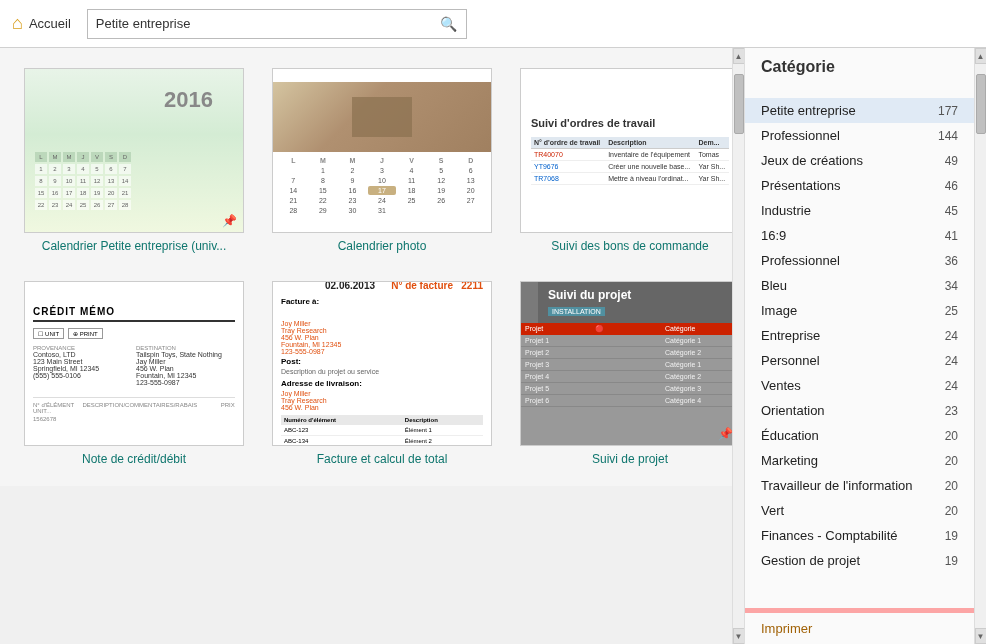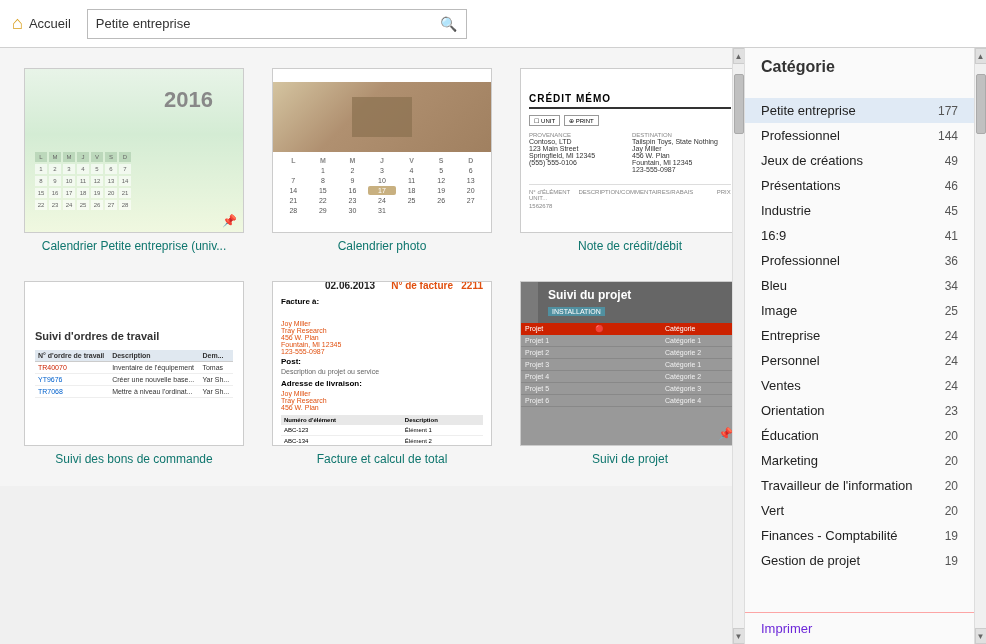--- a/index.html
+++ b/index.html
@@ -92,21 +92,21 @@
     
     .sidebar-scrollbar { width: 12px; background: #f0f0f0; border-left: 1px solid #ddd; display: flex; flex-direction: column; align-items: center; }
     .content-scrollbar { width: 12px; background: #f0f0f0; border-left: 1px solid #ddd; display: flex; flex-direction: column; align-items: center; }
     .scrollbar-arrow { width: 12px; height: 16px; display: flex; align-items: center; justify-content: center; font-size: 8px; color: #666; cursor: pointer; background: #e0e0e0; border: 1px solid #ccc; }
     .scrollbar-track { flex: 1; width: 100%; position: relative; }
     .scrollbar-thumb { width: 10px; height: 60px; background: #c0c0c0; border: 1px solid #aaa; position: absolute; top: 10px; left: 1px; border-radius: 2px; }
 
     .scroll-wrapper { display: flex; flex-direction: row; overflow: hidden; flex: 1; }
     .scroll-inner { flex: 1; overflow: hidden; }
 
-    .imprimer-row { padding: 8px 16px; font-size: 13px; color: #6d28d9; cursor: pointer; border-top: 1px solid #fca5a5; }
+    .imprimer-row { padding: 8px 16px; font-size: 13px; color: #a16207; cursor: pointer; border-top: 5px solid #fca5a5; }
   </style>
 </head>
 <body>
 
 <div class="topbar">
   <div class="home-btn">
     <span class="home-icon">⌂</span>
     <span>Accueil</span>
   </div>
   <div class="search-box">
@@ -225,45 +225,20 @@
                     <div class="mini-cal-cell">29</div>
                     <div class="mini-cal-cell">30</div>
                     <div class="mini-cal-cell">31</div>
                 </div>
               </div>
             </div>
             <span class="template-label">Calendrier photo</span>
           </div>
 
           <div class="template-card">
-            <div class="template-thumb thumb-credit" style="flex-direction:column; align-items:stretch;">
-              <div class="credit-title">CRÉDIT MÉMO</div>
-              <div class="credit-actions">
-                <div class="credit-btn">☐ UNIT</div>
-                <div class="credit-btn">⊕ PRINT</div>
-              </div>
-              <div class="credit-row">
-                <div class="credit-col">
-                  <div class="credit-label">PROVENANCE</div>
-                  <div class="credit-value">Contoso, LTD<br>123 Main Street<br>Springfield, MI 12345<br>(555) 555-0106</div>
-                </div>
-                <div class="credit-col">
-                  <div class="credit-label">DESTINATION</div>
-                  <div class="credit-value">Tailspin Toys, State Nothing<br>Jay Miller<br>456 W. Plan<br>Fountain, MI 12345<br>123-555-0987</div>
-                </div>
-              </div>
-              <div style="margin-top:8px; border-top:1px solid #ddd; padding-top:4px; font-size:6px; color:#888;">
-                N° d'ÉLÉMENT &nbsp;&nbsp;&nbsp; DESCRIPTION/COMMENTAIRES/RABAIS &nbsp;&nbsp;&nbsp;&nbsp;&nbsp;&nbsp;&nbsp;&nbsp;&nbsp;&nbsp;&nbsp;&nbsp; PRIX UNIT...
-              </div>
-              <div style="font-size:6px; color:#888; margin-top:2px;">1562678</div>
-            </div>
-            <span class="template-label">Note de crédit/débit</span>
-          </div>
-
-          <div class="template-card">
             <div class="template-thumb thumb-suivi" style="flex-direction:column; align-items:stretch; padding:10px;">
               <div class="suivi-title">Suivi d'ordres de travail</div>
               <table class="suivi-table">
                 <thead>
                   <tr>
                     <th>N° d'ordre de travail</th>
                     <th>Description</th>
                     <th>Dem...</th>
                   </tr>
                 </thead>
@@ -280,20 +255,45 @@
                   </tr>
                   <tr>
                     <td class="blue">TR7068</td>
                     <td>Mettre à niveau l'ordinat...</td>
                     <td>Yar Sh...</td>
                   </tr>
                 </tbody>
               </table>
             </div>
             <span class="template-label">Suivi des bons de commande</span>
+          </div>
+
+          <div class="template-card">
+            <div class="template-thumb thumb-credit" style="flex-direction:column; align-items:stretch;">
+              <div class="credit-title">CRÉDIT MÉMO</div>
+              <div class="credit-actions">
+                <div class="credit-btn">☐ UNIT</div>
+                <div class="credit-btn">⊕ PRINT</div>
+              </div>
+              <div class="credit-row">
+                <div class="credit-col">
+                  <div class="credit-label">PROVENANCE</div>
+                  <div class="credit-value">Contoso, LTD<br>123 Main Street<br>Springfield, MI 12345<br>(555) 555-0106</div>
+                </div>
+                <div class="credit-col">
+                  <div class="credit-label">DESTINATION</div>
+                  <div class="credit-value">Tailspin Toys, State Nothing<br>Jay Miller<br>456 W. Plan<br>Fountain, MI 12345<br>123-555-0987</div>
+                </div>
+              </div>
+              <div style="margin-top:8px; border-top:1px solid #ddd; padding-top:4px; font-size:6px; color:#888;">
+                N° d'ÉLÉMENT &nbsp;&nbsp;&nbsp; DESCRIPTION/COMMENTAIRES/RABAIS &nbsp;&nbsp;&nbsp;&nbsp;&nbsp;&nbsp;&nbsp;&nbsp;&nbsp;&nbsp;&nbsp;&nbsp; PRIX UNIT...
+              </div>
+              <div style="font-size:6px; color:#888; margin-top:2px;">1562678</div>
+            </div>
+            <span class="template-label">Note de crédit/débit</span>
           </div>
 
           <div class="template-card">
             <div class="template-thumb thumb-facture" style="flex-direction:column; align-items:stretch; padding:8px;">
               <div class="facture-header">
                 <span class="facture-date">02.06.2013</span>
                 <span class="facture-num">N° de facture &nbsp; 2211</span>
               </div>
               <div style="font-size:8px; font-weight:bold; margin-bottom:14px;">Facture à:</div>
               <div style="font-size:7px; color:#e05010; margin-bottom:2px;">Joy Miller<br>Tray Research<br>456 W. Plan<br>Fountain, MI 12345<br>123-555-0987</div>

